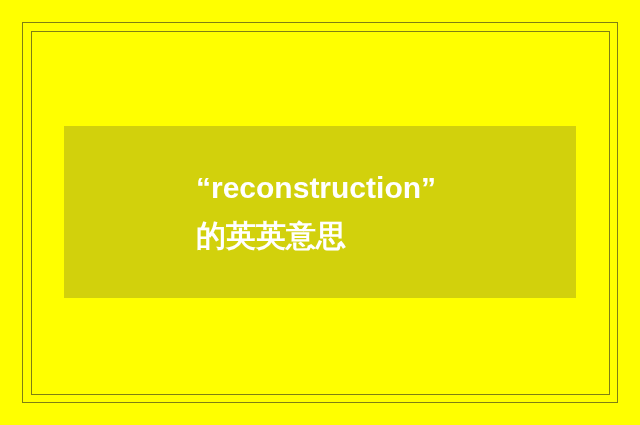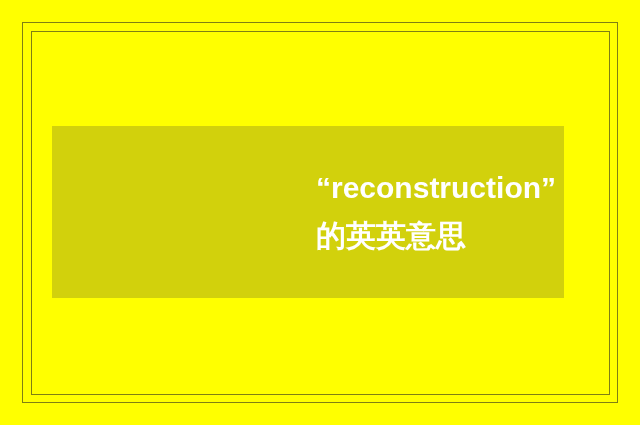--- a/index.html
+++ b/index.html
@@ -43,29 +43,29 @@
     width: 579px;
     height: 364px;
     border: 1px solid #7f7f14;
     box-sizing: border-box;
     pointer-events: none;
   }
 
   
   .title-card {
     position: absolute;
-    left: 52px;
+    left: 64px;
     top: 126px;
     width: 512px;
     height: 172px;
     background: #d2d10c;
     box-sizing: border-box;
     display: flex;
     align-items: center;
-    justify-content: flex-end;
+    justify-content: center;
   }
 
   .title-text {
     width: 248px;
     margin: 0;
     color: #ffffff;
     font-family: "Liberation Sans", "DejaVu Sans", sans-serif;
     font-size: 30px;
     font-weight: bold;
     line-height: 48px;

